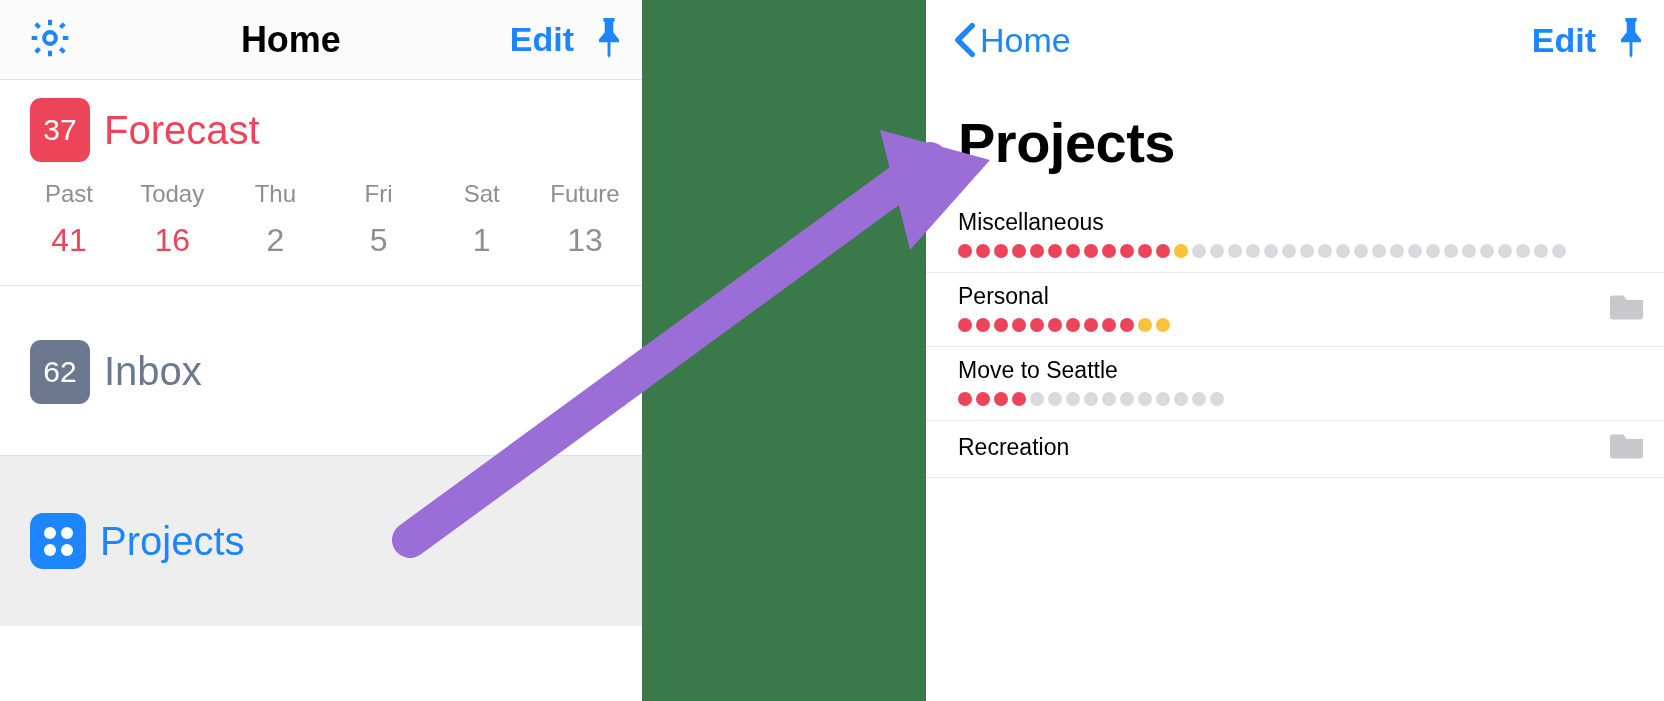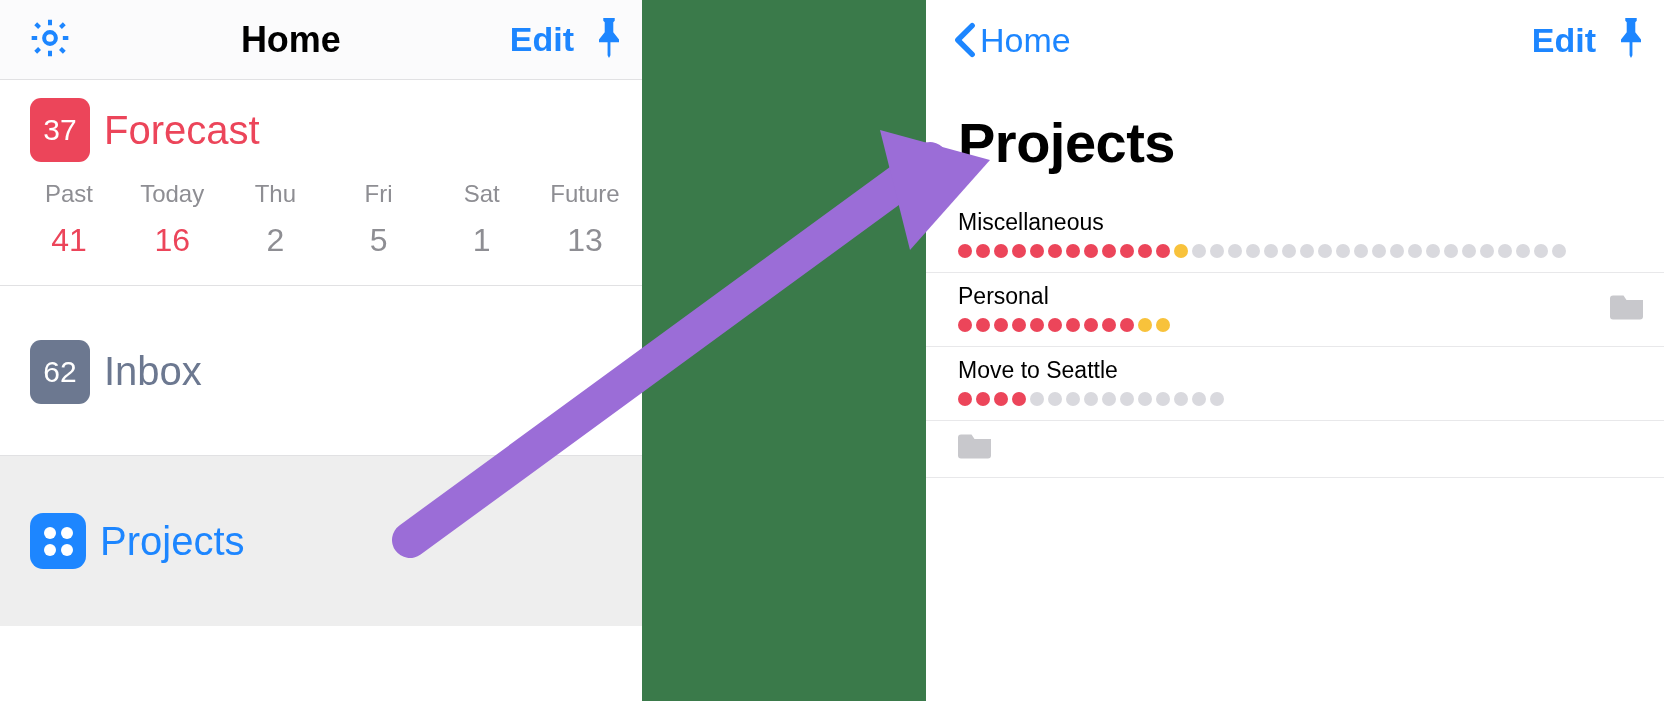--- a/index.html
+++ b/index.html
@@ -219,20 +219,23 @@
             <span class="dot" style="background: rgb(217, 217, 222);"></span>
             <span class="dot" style="background: rgb(217, 217, 222);"></span>
             <span class="dot" style="background: rgb(217, 217, 222);"></span>
             <span class="dot" style="background: rgb(217, 217, 222);"></span>
             <span class="dot" style="background: rgb(217, 217, 222);"></span>
             <span class="dot" style="background: rgb(217, 217, 222);"></span>
           </div>
         </div>
       </div>
       <div class="proj-item">
+        <div class="proj-left">
+          <div class="proj-name">Recreation</div>
+        </div>
         <span class="folder"><svg width="36" height="28" viewBox="0 0 24 18" fill="#c8c8cc">
             <path d="M2 2h7l2 3h11v11a2 2 0 0 1-2 2H2a2 2 0 0 1-2-2V4a2 2 0 0 1 2-2z"></path>
           </svg></span>
       </div>
     </div>
 </div>
 
 <svg class="arrow" width="660" height="470">
   <defs>
       <marker id="ah" markerWidth="12" markerHeight="12" refX="6" refY="6" orient="auto">

